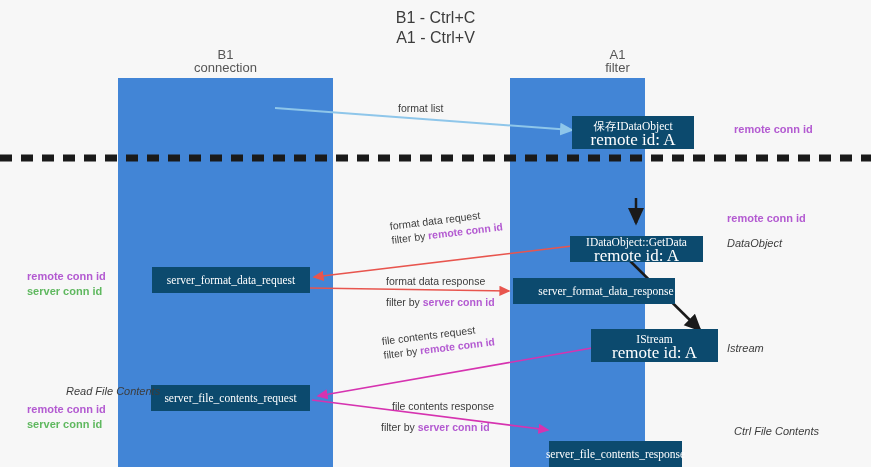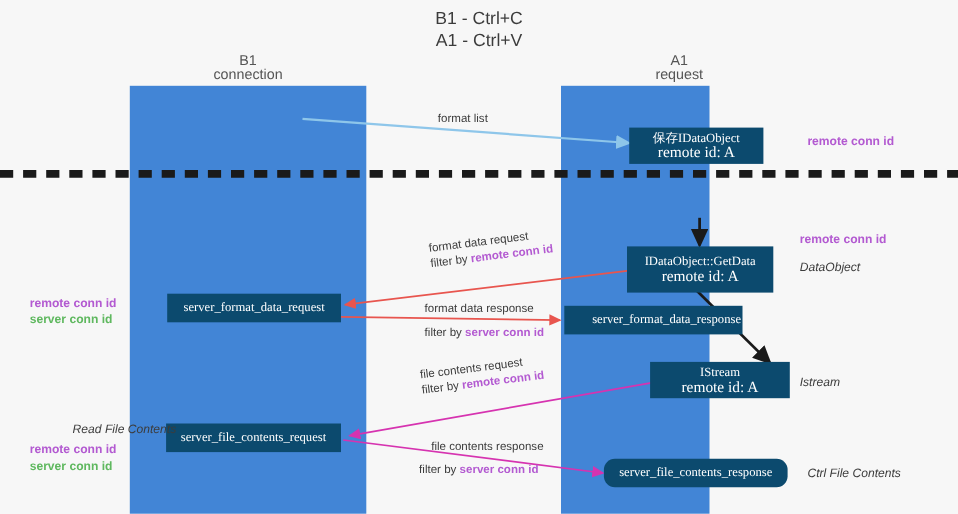--- a/index.html
+++ b/index.html
@@ -27,21 +27,21 @@
     font-size:16px;color:#3c3c3c;line-height:20px;
   }
 
   .box{
     position:absolute;box-sizing:border-box;
     display:flex;flex-direction:column;align-items:center;justify-content:center;
     color:#ffffff;font-size:11.5px;line-height:14px;text-align:center;
   }
   .box.green{background:#6ec06e;}
   .box.orange{background:#0c4a6e;font-family:Liberation Serif, serif;}
-  .box .sub{font-size:14px;}
+  .box .sub{font-size:17px;}
 
   .sidelbl{position:absolute;font-size:11px;line-height:15px;white-space:nowrap;}
   .sidelbl.plain{color:#3c3c3c;font-style:italic;}
   .purple{color:#b35ad1;font-weight:bold;}
   .green-t{color:#5fb85f;font-weight:bold;}
 
   .edgelbl{
     position:absolute;font-size:10.5px;line-height:14px;color:#3c3c3c;
     white-space:nowrap;
   }
@@ -62,21 +62,21 @@
 
   <div class="lane lane-b1"></div>
   <div class="lane lane-a1" style="left:510px;width:135px;"></div>
 
   <div class="hdr" style="left:148px;top:48px;width:155px;">
     <span class="l1">B1</span>
     <span class="l2">connection</span>
   </div>
   <div class="hdr" style="left:540px;top:48px;width:155px;">
     <span class="l1">A1</span>
-    <span class="l2">request</span>
+    <span class="l2">filter</span>
   </div>
 
   <svg id="svg-layer" viewBox="0 0 871 467">
     <defs>
       <marker id="ah-blue" markerWidth="7" markerHeight="7" refX="6" refY="3.2" orient="auto">
         <path d="M0,0 L7,3.2 L0,6.4 z" fill="#8ec6ea"></path>
       </marker>
       <marker id="ah-red" markerWidth="7" markerHeight="7" refX="6" refY="3.2" orient="auto">
         <path d="M0,0 L7,3.2 L0,6.4 z" fill="#e8554e"></path>
       </marker>
@@ -105,21 +105,21 @@
     <line x1="312" y1="400" x2="548" y2="430" stroke="#d633b0" stroke-width="1.6" marker-end="url(#ah-mag)"></line>
   </svg>
 
 
   <div class="box orange" style="left:572px;top:116px;width:122px;height:33px;">
     <span>保存IDataObject</span>
     <span class="sub">remote id: A</span>
   </div>
 
 
-  <div class="box orange" style="left:570px;top:224px;width:133px;height:42px;">
+  <div class="box orange" style="left:570px;top:236px;width:133px;height:26px;">
     <span>IDataObject::GetData</span>
     <span class="sub">remote id: A</span>
   </div>
 
   <div class="box orange" style="left:152px;top:267px;width:158px;height:26px;">
     <span>server_format_data_request</span>
   </div>
 
   <div class="box orange" style="left:513px;top:278px;width:162px;height:26px;padding-left:24px;">
     <span>server_format_data_response</span>
@@ -127,21 +127,21 @@
 
   <div class="box orange" style="left:591px;top:329px;width:127px;height:33px;">
     <span>IStream</span>
     <span class="sub">remote id: A</span>
   </div>
 
   <div class="box orange" style="left:151px;top:385px;width:159px;height:26px;">
     <span>server_file_contents_request</span>
   </div>
 
-  <div class="box orange" style="left:549px;top:417px;width:167px;height:26px;border-radius:10px;">
+  <div class="box orange" style="left:549px;top:441px;width:133px;height:26px;">
     <span>server_file_contents_response</span>
   </div>
 
   <div class="edgelbl" style="left:398px;top:101px;">format list</div>
 
   <div class="edgelbl rot-fmt-req" style="left:389px;top:219px;">
     <div>format data request</div>
     <div class="lbl-purple"><span>filter by </span><b>remote conn id</b></div>
   </div>
 

